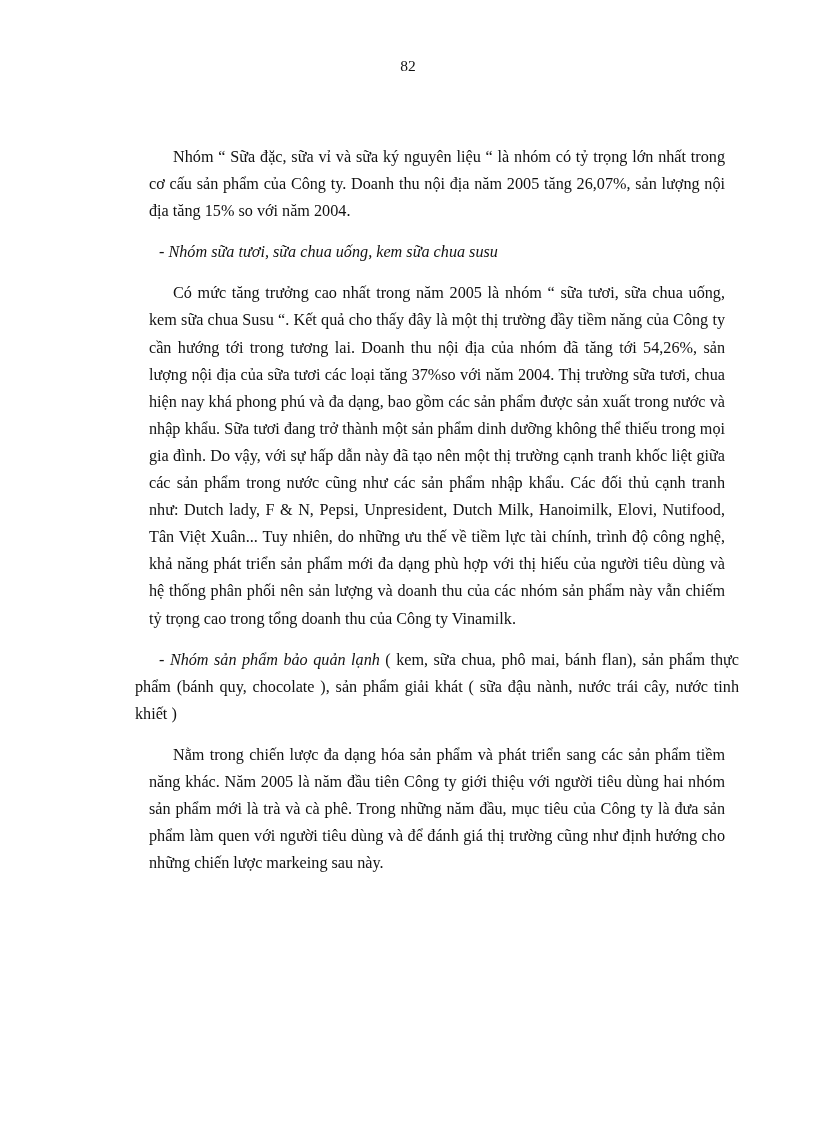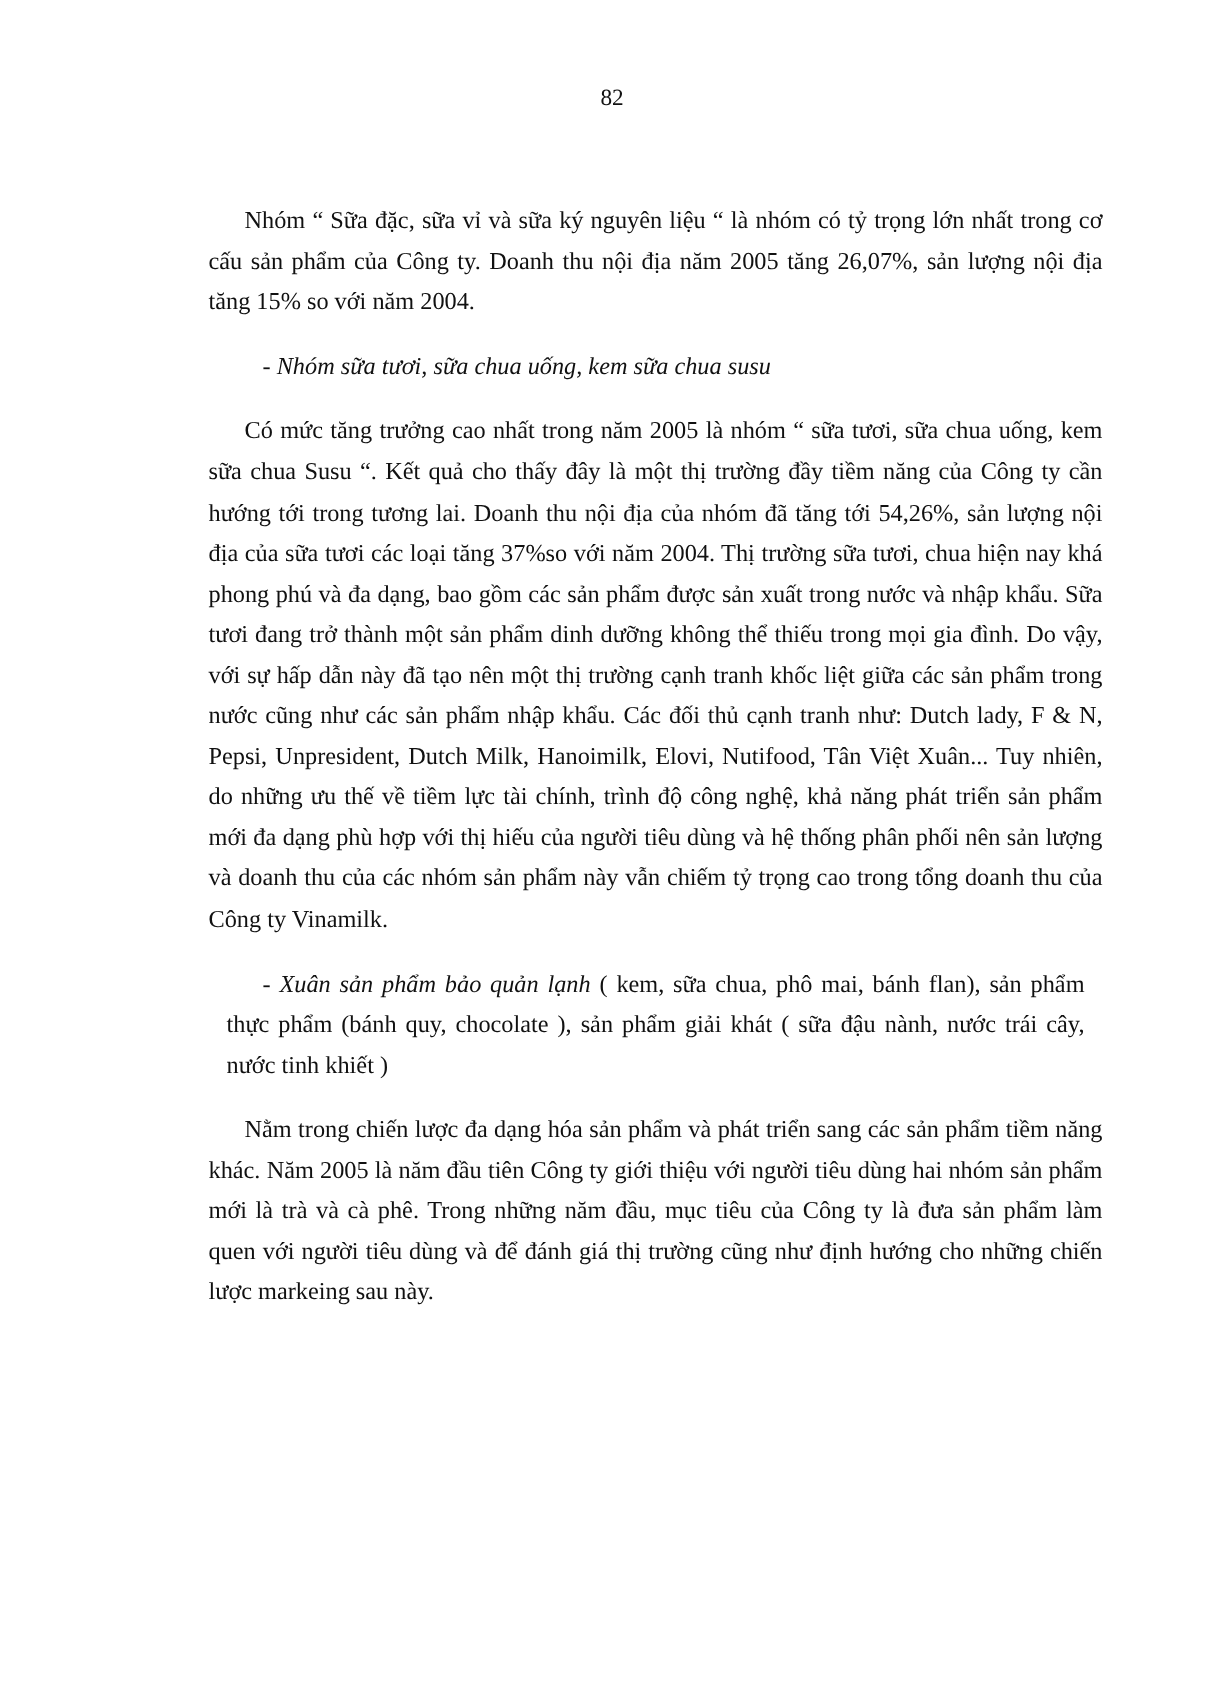--- a/index.html
+++ b/index.html
@@ -9,40 +9,40 @@
       font-family: "Liberation Serif", "DejaVu Serif", serif; color: #111;
     }
     .page-number {
       position: absolute; top: 56px; left: 0; width: 816px; text-align: center;
       font-size: 15.5px; line-height: 20px;
     }
     .body {
       position: absolute; left: 135px; top: 130px; width: 604px;
       font-size: 16.2px; line-height: 27.1px; text-align: justify;
     }
-    .para { margin: 4px; text-indent: 24px; }
-    .heading { margin: 16px; text-indent: 24px; }
+    .para { margin: 14px; text-indent: 24px; }
+    .heading { margin: 0; text-indent: 24px; }
     .heading .it { font-style: italic; }
     .heading-bullet { margin: 0; padding-left: 24px; }
     .heading-bullet .dot { display: inline-block; width: 26px; font-size: 12px; vertical-align: top; }
     .heading-bullet .it { font-style: italic; }
     .it { font-style: italic; }
   </style>
 </head>
 <body>
 
 <div class="page">
   <div class="page-number">82</div>
 
   <div class="body">
     <p class="para">Nhóm “ Sữa đặc, sữa vỉ và sữa ký nguyên liệu “ là nhóm có tỷ trọng lớn nhất trong cơ cấu sản phẩm của Công ty. Doanh thu nội địa năm 2005 tăng 26,07%, sản lượng nội địa tăng 15% so với năm 2004.</p>
 
     <p class="heading"><span>- </span><span class="it">Nhóm sữa tươi, sữa chua uống, kem sữa chua susu</span></p>
 
     <p class="para">Có mức tăng trưởng cao nhất trong năm 2005 là nhóm “ sữa tươi, sữa chua uống, kem sữa chua Susu “. Kết quả cho thấy đây là một thị trường đầy tiềm năng của Công ty cần hướng tới trong tương lai. Doanh thu nội địa của nhóm đã tăng tới 54,26%, sản lượng nội địa của sữa tươi các loại tăng 37%so với năm 2004. Thị trường sữa tươi, chua hiện nay khá phong phú và đa dạng, bao gồm các sản phẩm được sản xuất trong nước và nhập khẩu. Sữa tươi đang trở thành một sản phẩm dinh dưỡng không thể thiếu trong mọi gia đình. Do vậy, với sự hấp dẫn này đã tạo nên một thị trường cạnh tranh khốc liệt giữa các sản phẩm trong nước cũng như các sản phẩm nhập khẩu. Các đối thủ cạnh tranh như: Dutch lady, F &amp; N, Pepsi, Unpresident, Dutch Milk, Hanoimilk, Elovi, Nutifood, Tân Việt Xuân... Tuy nhiên, do những ưu thế về tiềm lực tài chính, trình độ công nghệ, khả năng phát triển sản phẩm mới đa dạng phù hợp với thị hiếu của người tiêu dùng và hệ thống phân phối nên sản lượng và doanh thu của các nhóm sản phẩm này vẫn chiếm tỷ trọng cao trong tổng doanh thu của Công ty Vinamilk.</p>
 
-    <p class="heading"><span>- </span><span class="it">Xuân sản phẩm bảo quản lạnh</span><span> ( kem, sữa chua, phô mai, bánh flan), sản phẩm thực phẩm (bánh quy, chocolate ), sản phẩm giải khát ( sữa đậu nành, nước trái cây, nước tinh khiết )</span></p>
+    <p class="heading"><span>- </span><span class="it">Nhóm sản phẩm bảo quản lạnh</span><span> ( kem, sữa chua, phô mai, bánh flan), sản phẩm thực phẩm (bánh quy, chocolate ), sản phẩm giải khát ( sữa đậu nành, nước trái cây, nước tinh khiết )</span></p>
 
 
 
     <p class="para">Nằm trong chiến lược đa dạng hóa sản phẩm và phát triển sang các sản phẩm tiềm năng khác. Năm 2005 là năm đầu tiên Công ty giới thiệu với người tiêu dùng hai nhóm sản phẩm mới là trà và cà phê. Trong những năm đầu, mục tiêu của Công ty là đưa sản phẩm làm quen với người tiêu dùng và để đánh giá thị trường cũng như định hướng cho những chiến lược markeing sau này.</p>
   </div>
 </div>
 
 </body></html>

